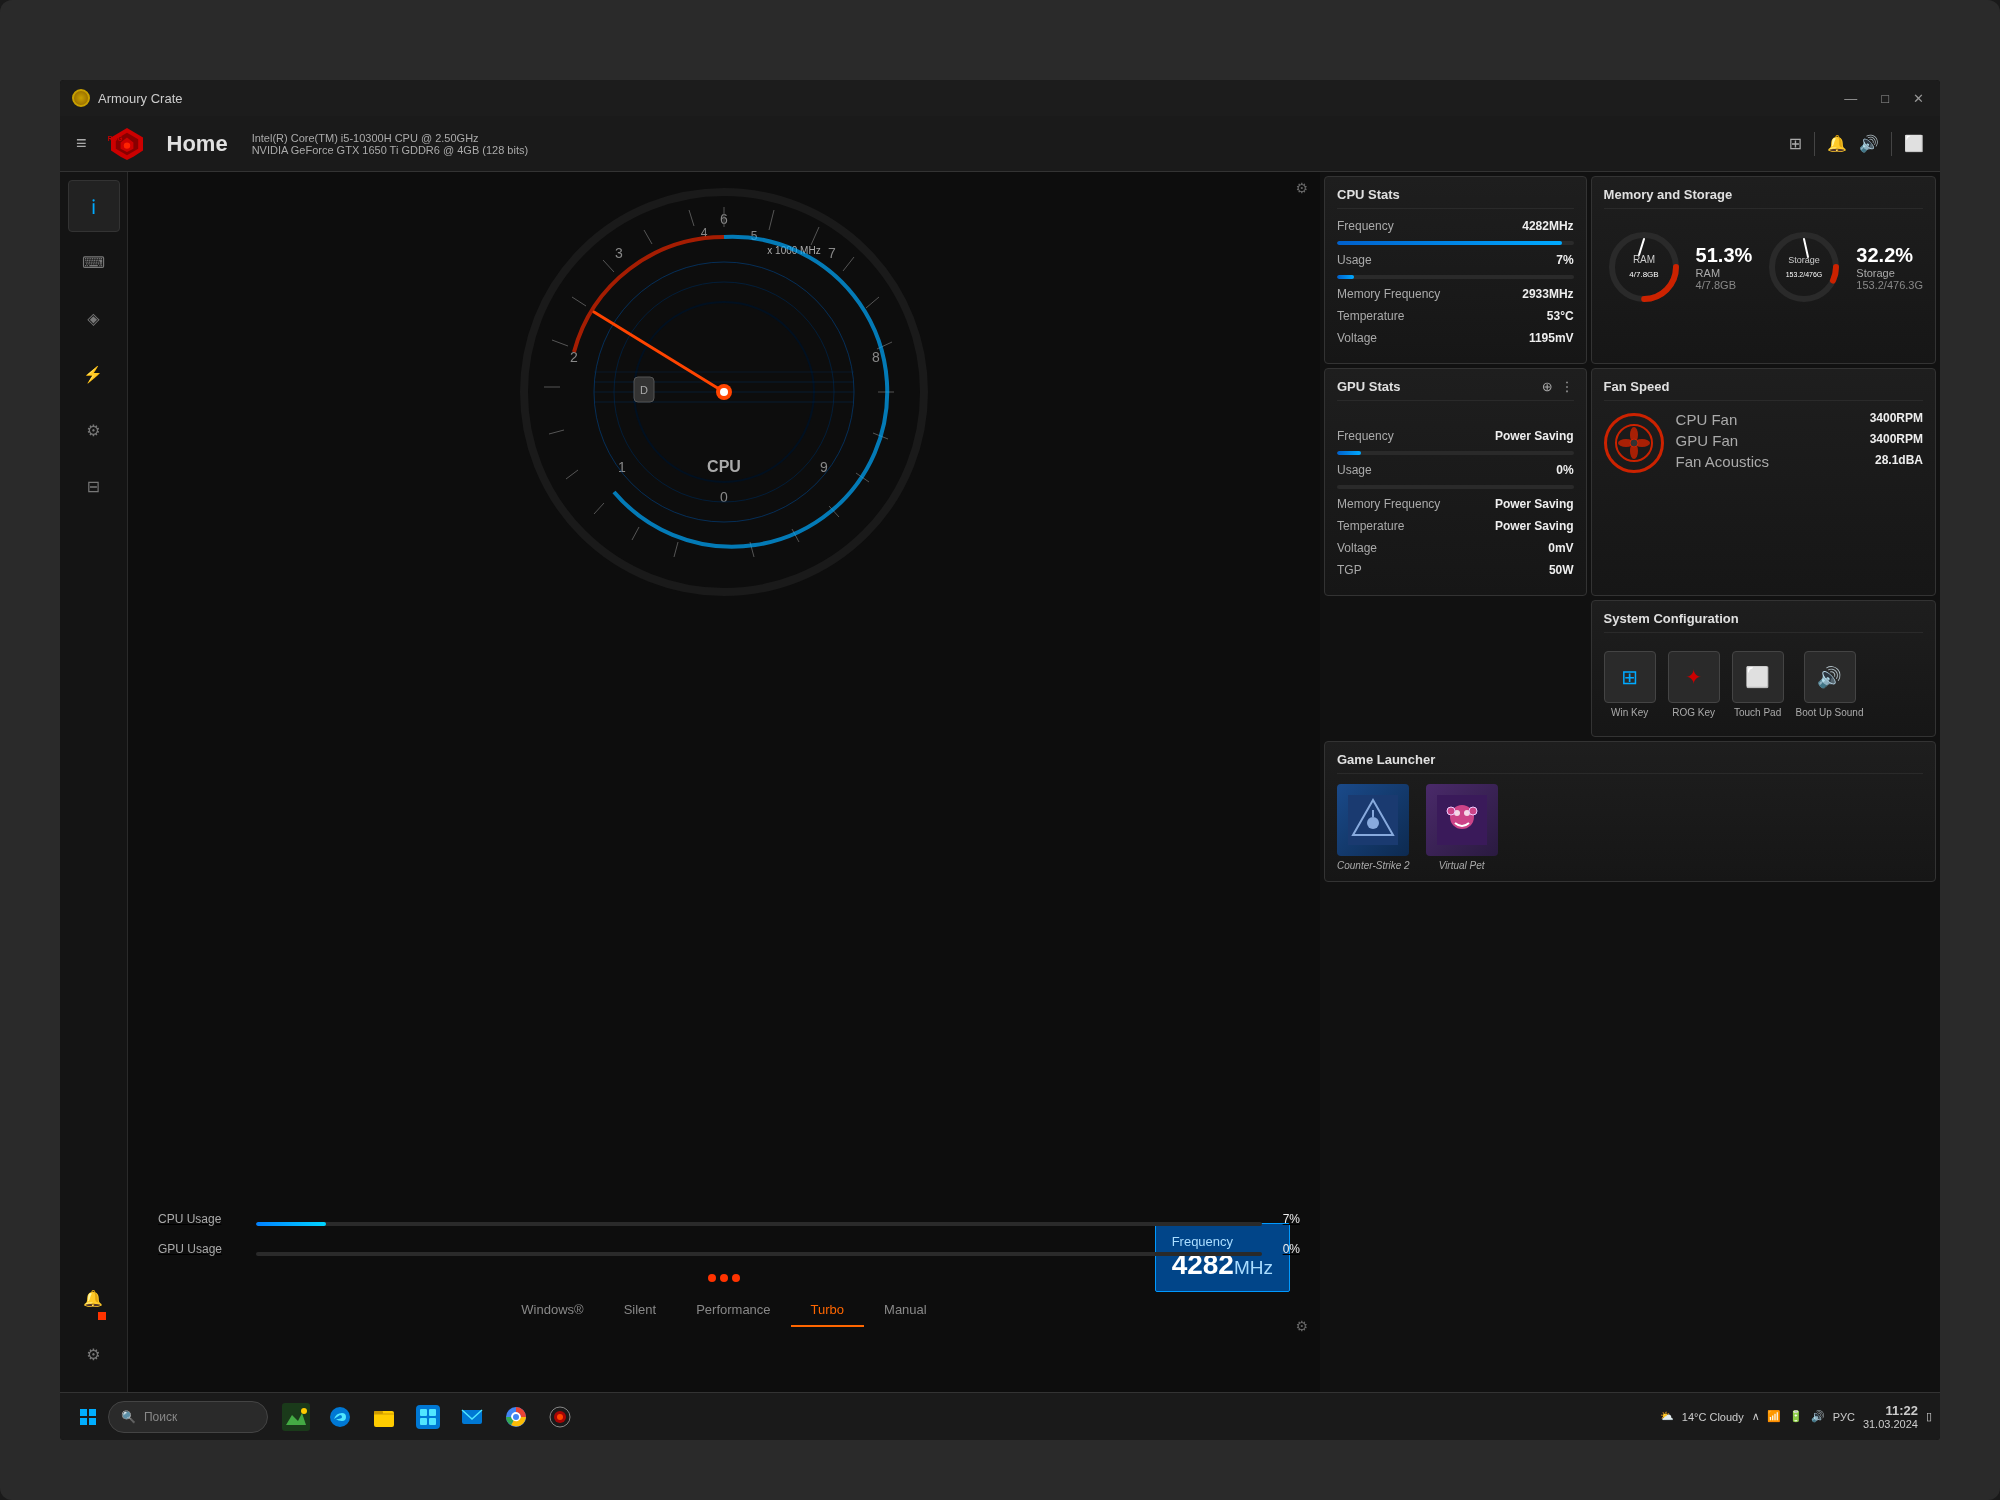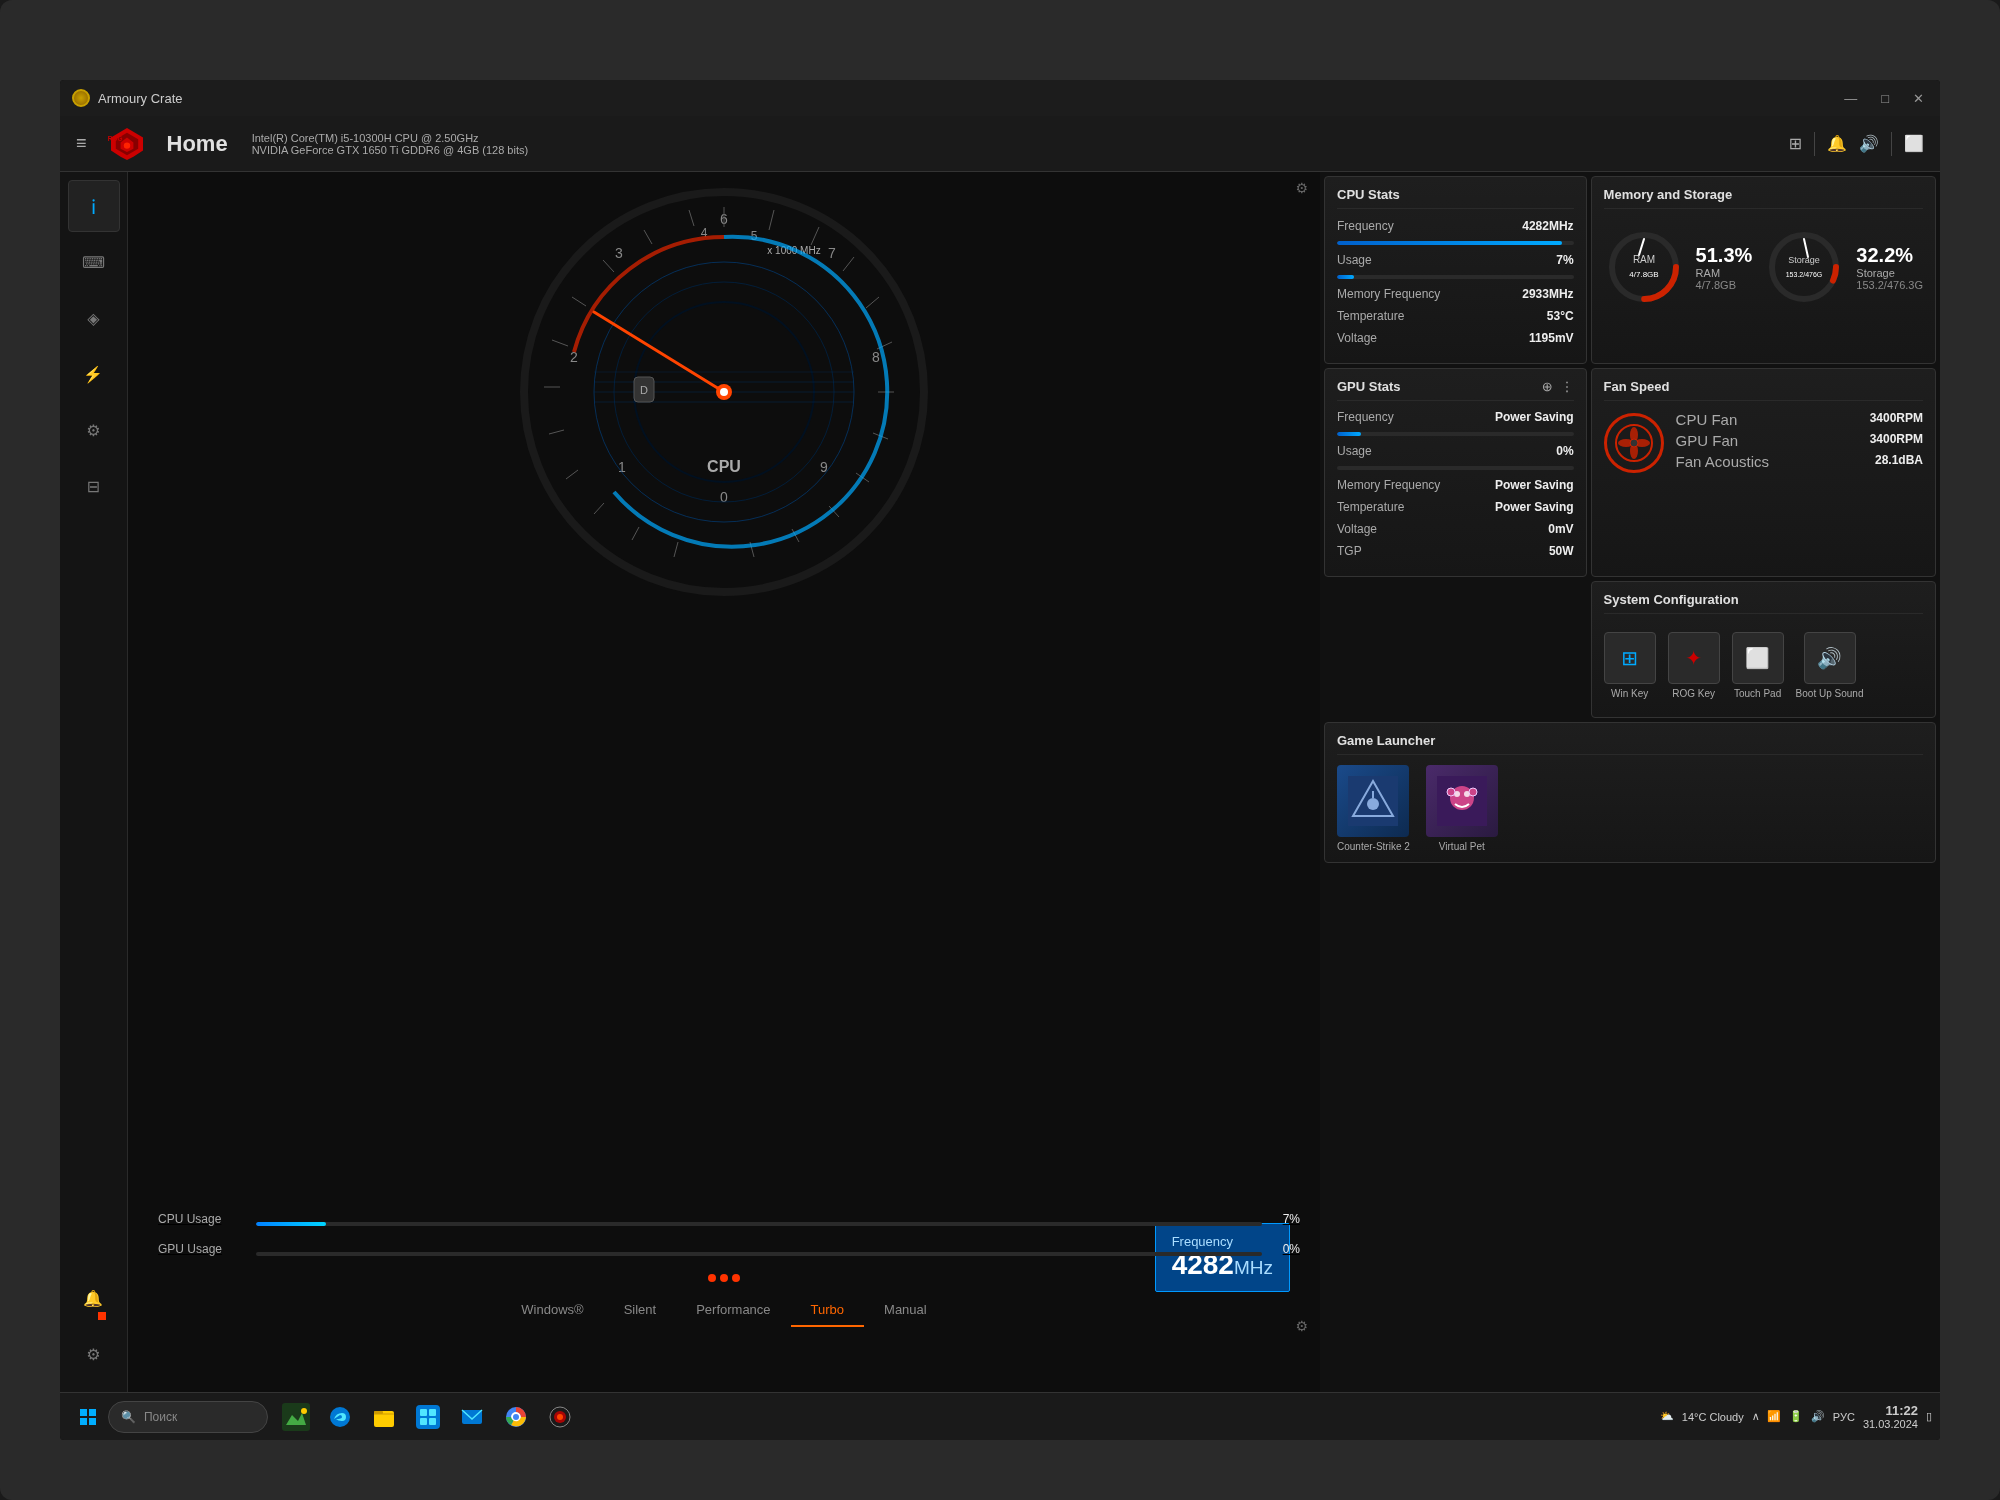--- a/index.html
+++ b/index.html
@@ -423,20 +423,21 @@
       width: 72px;
       height: 72px;
       border-radius: 4px;
       overflow: hidden;
     }
     .game-label {
       font-size: 10px;
       color: #aaa;
       text-align: center;
       margin-top: 4px;
+      font-style: italic;
     }
 
     
     .taskbar {
       position: absolute;
       bottom: 0;
       left: 0; right: 0;
       height: 48px;
       background: #1a1a1a;
       border-top: 1px solid #333;
@@ -786,21 +787,21 @@
                 </div>
                 <div class="gauge-mini-info">
                   <span class="gauge-mini-percent">32.2%</span>
                   <span class="gauge-mini-type">Storage</span>
                   <span class="gauge-mini-detail">153.2/476.3G</span>
                 </div>
               </div>
             </div>
 
             <div class="stat-card">
-              <div style="display:flex;align-items:flex-start;justify-content:space-between;margin-bottom:9px;padding-bottom:6px;border-bottom:1px solid #2a2a2a;">
+              <div style="display:flex;align-items:flex-start;justify-content:space-between;margin-bottom:28px;padding-bottom:6px;border-bottom:1px solid #2a2a2a;">
                 <span class="stat-card-header" style="margin:0;padding:0;border:none;">GPU Stats</span>
                 <div style="display:flex;gap:8px;">
                   <span style="color:#aaa;font-size:13px;">⊕</span>
                   <span style="color:#aaa;font-size:13px;">⋮</span>
                 </div>
               </div>
 
               <div class="stat-row">
                 <span class="stat-label">Frequency</span>
                 <span class="stat-value">Power Saving</span>

